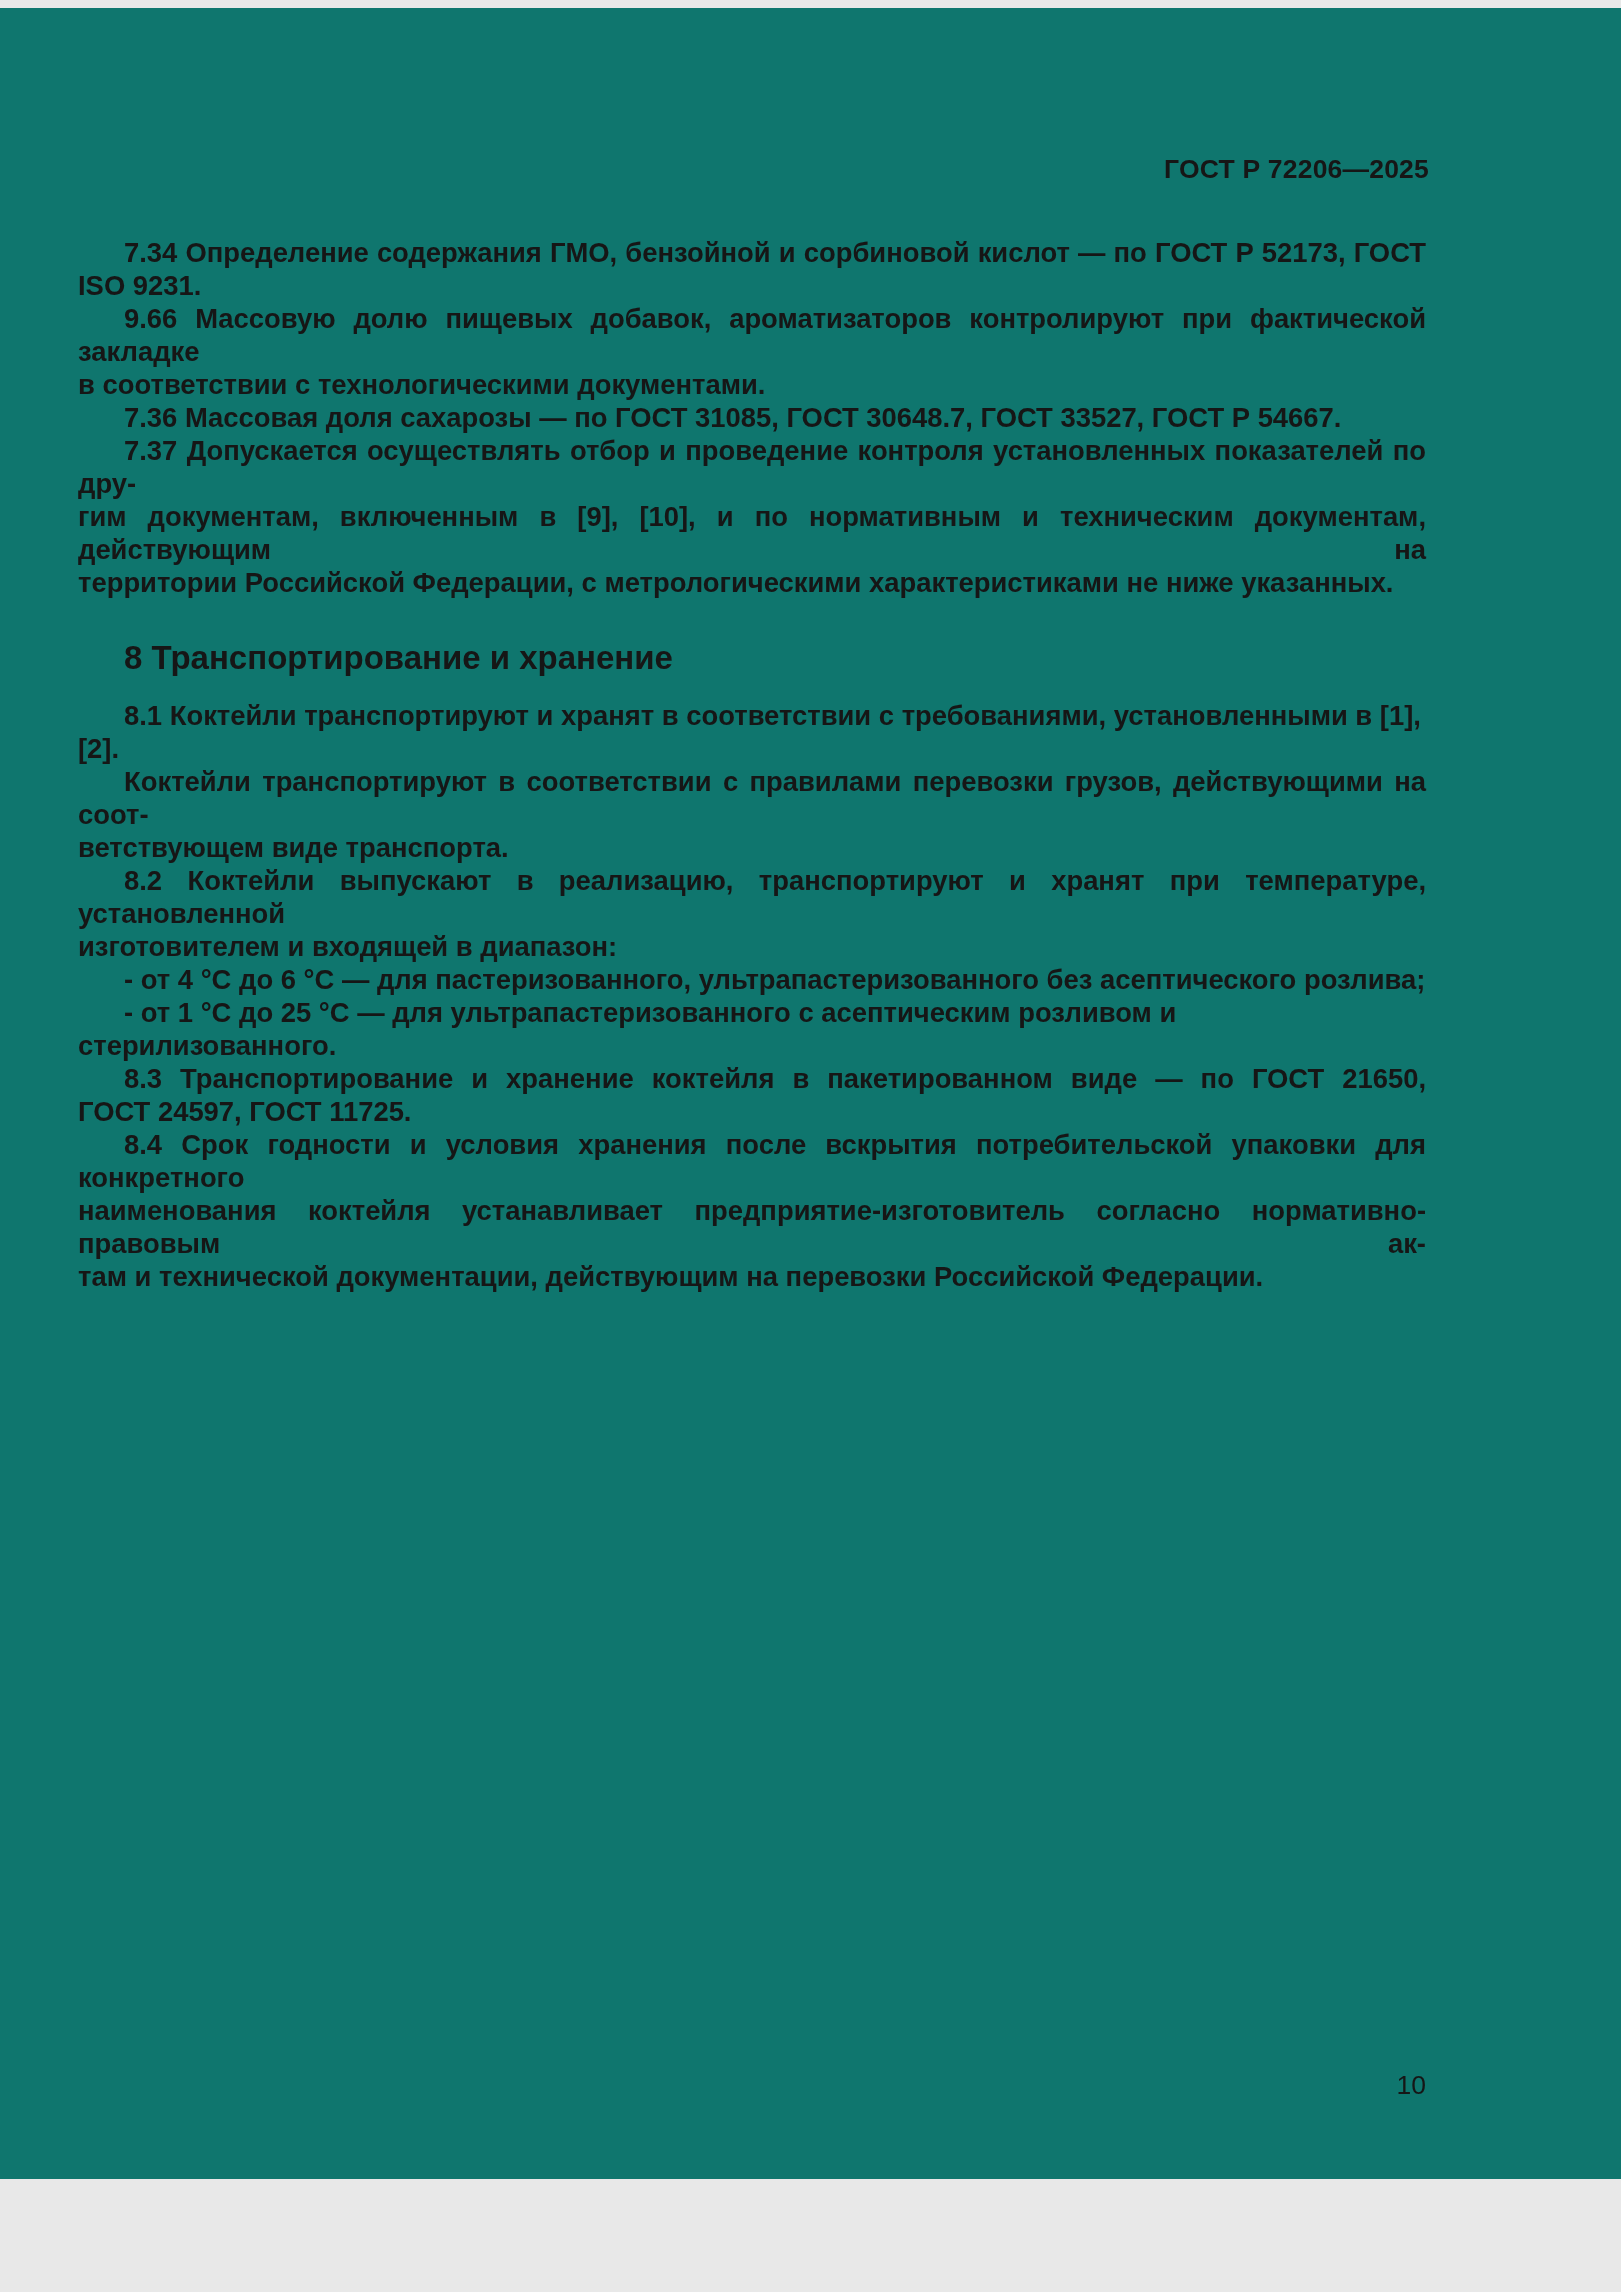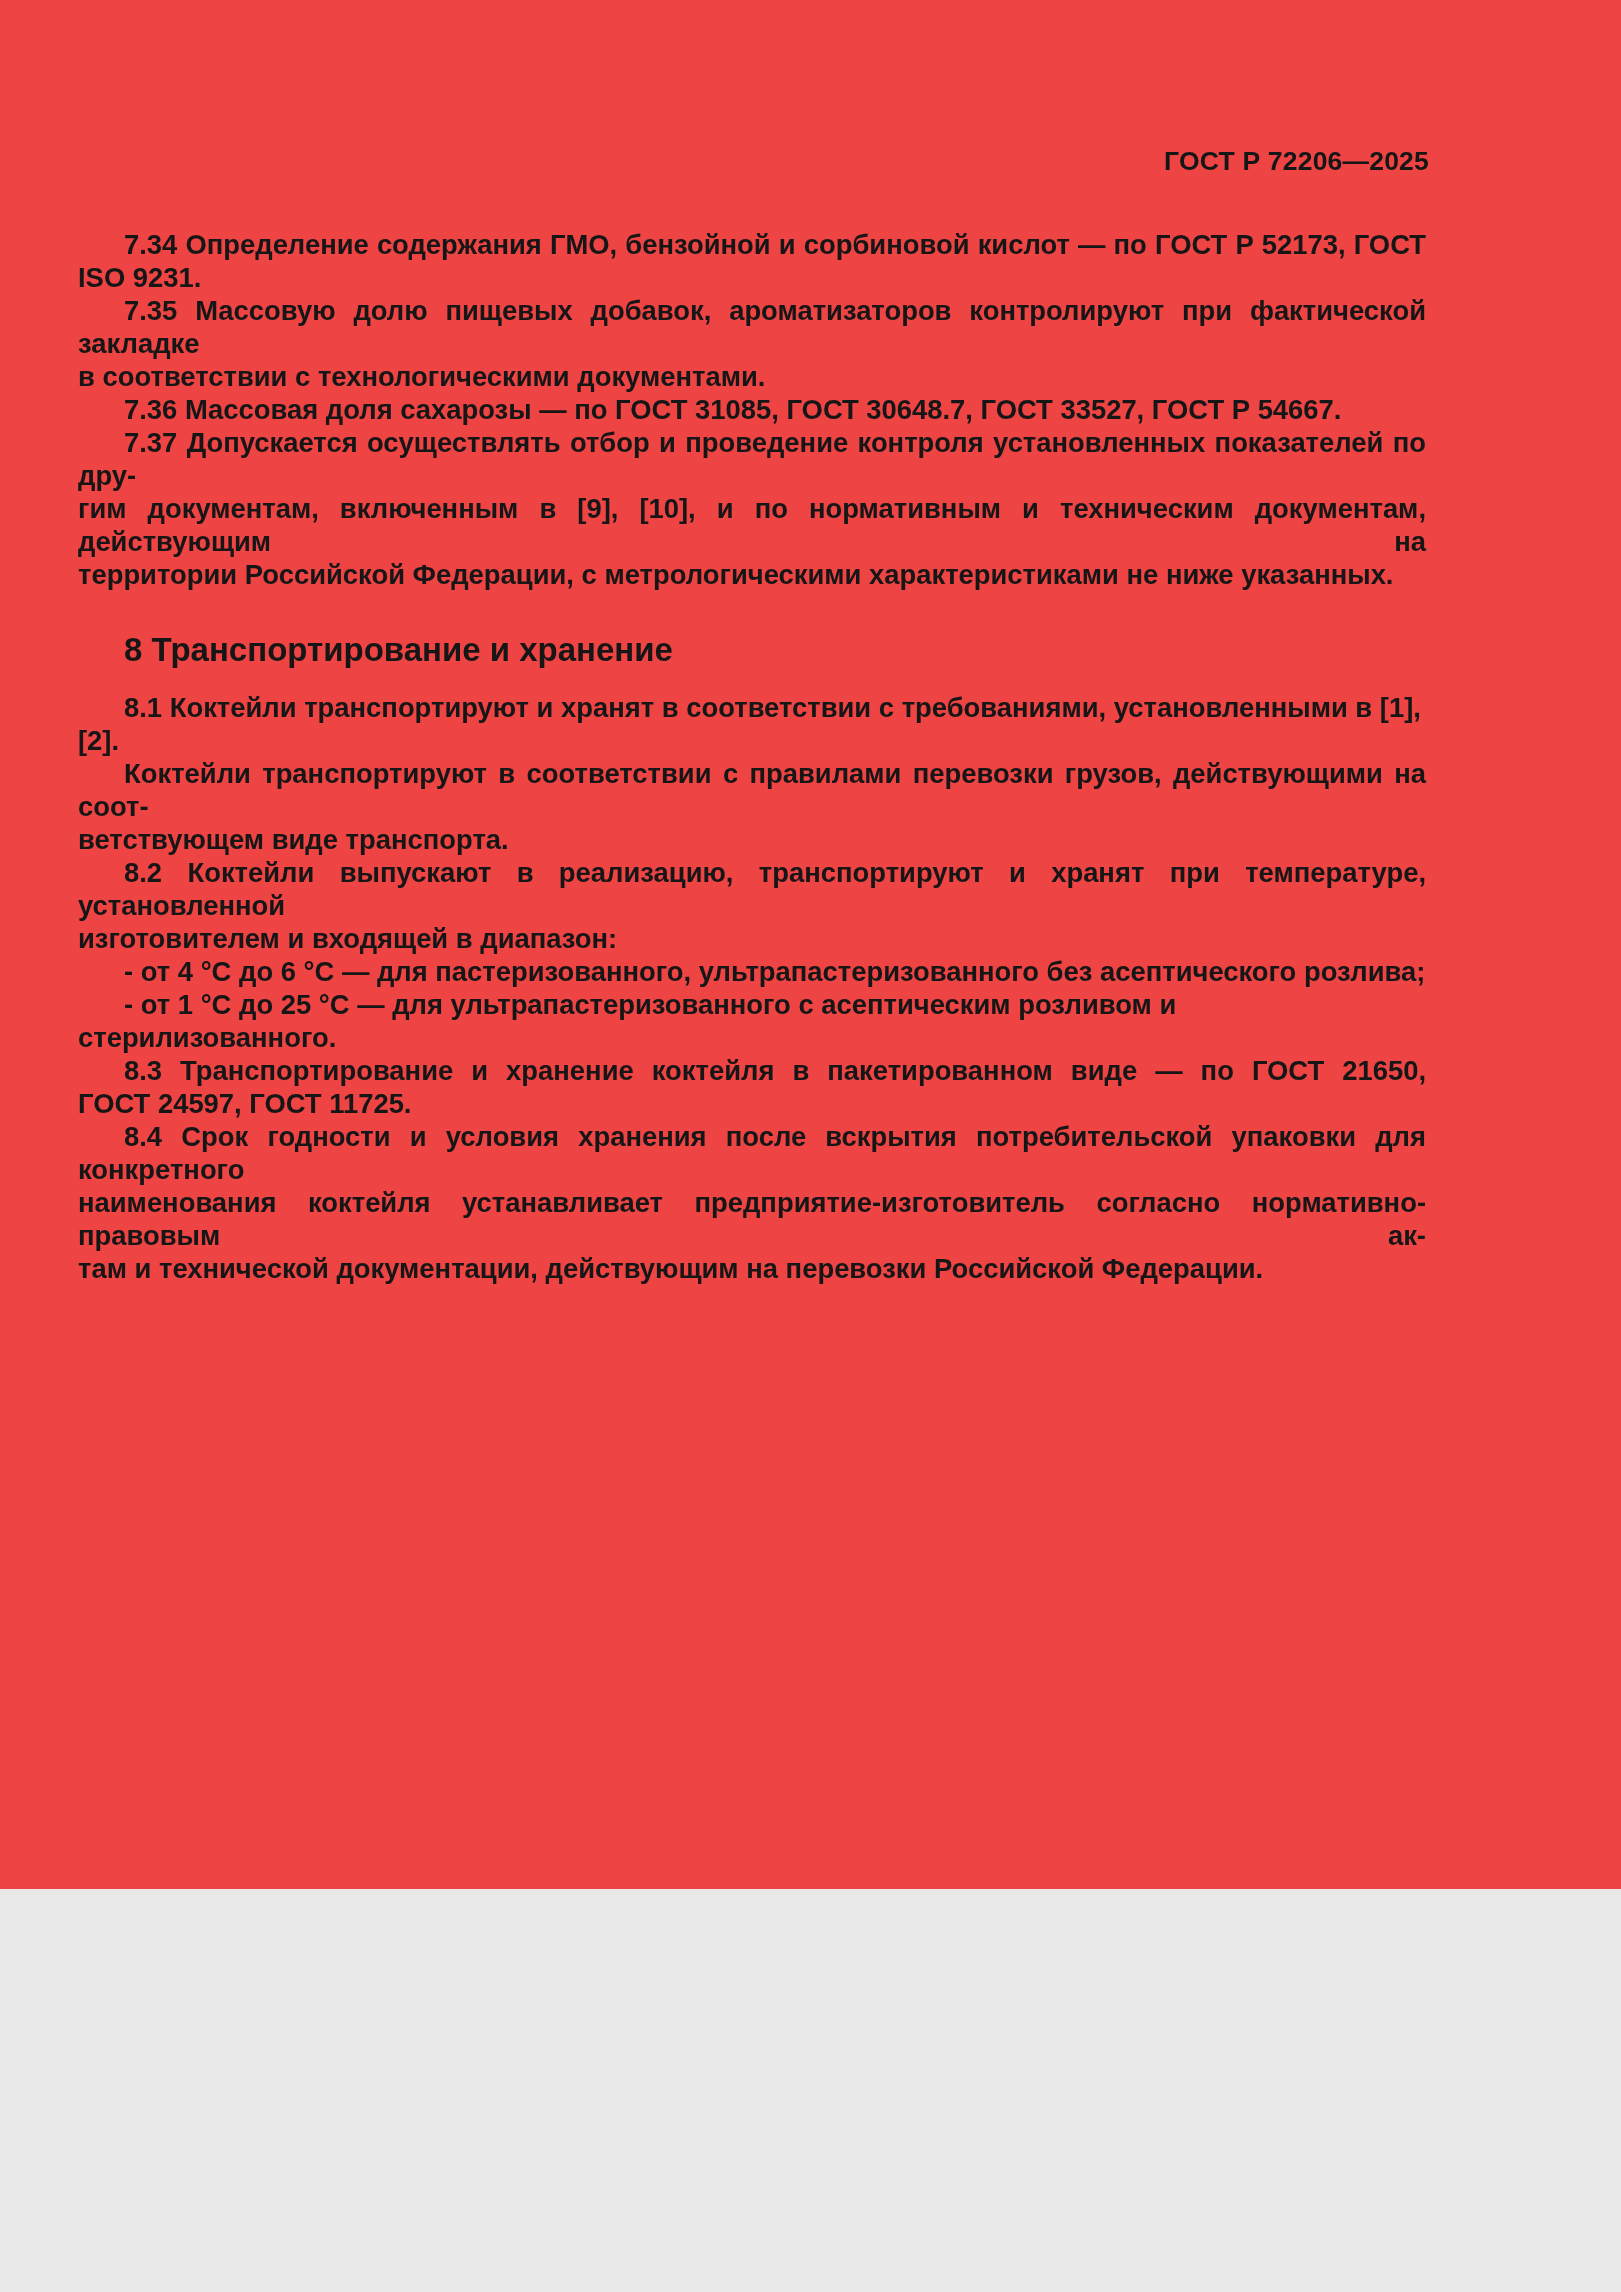--- a/index.html
+++ b/index.html
@@ -1,22 +1,22 @@
 <!DOCTYPE html>
 <html lang="ru"><head>
 <meta charset="utf-8">
 <style>
   html, body { margin: 0; padding: 0; }
   body { background: #e8e8e8; font-family: "Liberation Sans", sans-serif; }
   .page {
     position: relative;
     width: 1621px;
-    height: 1889px;
-    margin: 0 auto;
-    background: #ef4444;
+    height: 2171px;
+    margin: 8px auto;
+    background: #0f766e;
     color: #161616;
     overflow: hidden;
   }
   .doc-code {
     position: absolute;
     top: 146px;
     right: 192px;
     font-size: 26.5px;
     font-weight: bold;
     letter-spacing: 0.2px;
@@ -64,21 +64,21 @@
   <div class="doc-code">ГОСТ Р 72206—2025</div>
 
   <main class="content">
 
     <div class="para">
       <div class="ln ind jst">7.34 Определение содержания ГМО, бензойной и сорбиновой кислот — по ГОСТ Р 52173, ГОСТ</div>
       <div class="ln">ISO 9231.</div>
     </div>
 
     <div class="para">
-      <div class="ln ind jst">7.35 Массовую долю пищевых добавок, ароматизаторов контролируют при фактической закладке</div>
+      <div class="ln ind jst">9.66 Массовую долю пищевых добавок, ароматизаторов контролируют при фактической закладке</div>
       <div class="ln">в соответствии с технологическими документами.</div>
     </div>
 
     <div class="para">
       <div class="ln ind">7.36 Массовая доля сахарозы — по ГОСТ 31085, ГОСТ 30648.7, ГОСТ 33527, ГОСТ Р 54667.</div>
     </div>
 
     <div class="para">
       <div class="ln ind jst">7.37 Допускается осуществлять отбор и проведение контроля установленных показателей по дру-</div>
       <div class="ln jst">гим документам, включенным в [9], [10], и по нормативным и техническим документам, действующим на</div>

